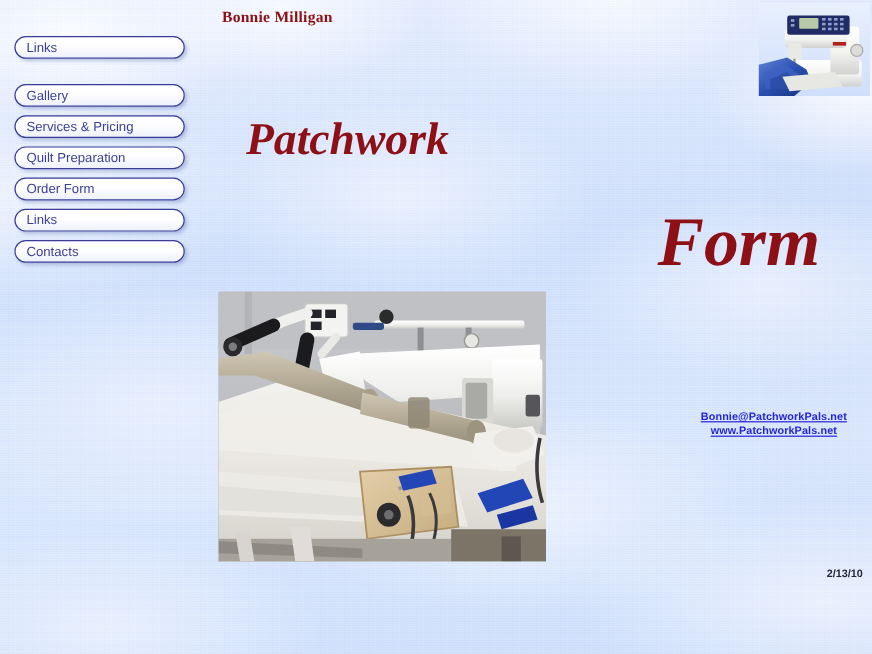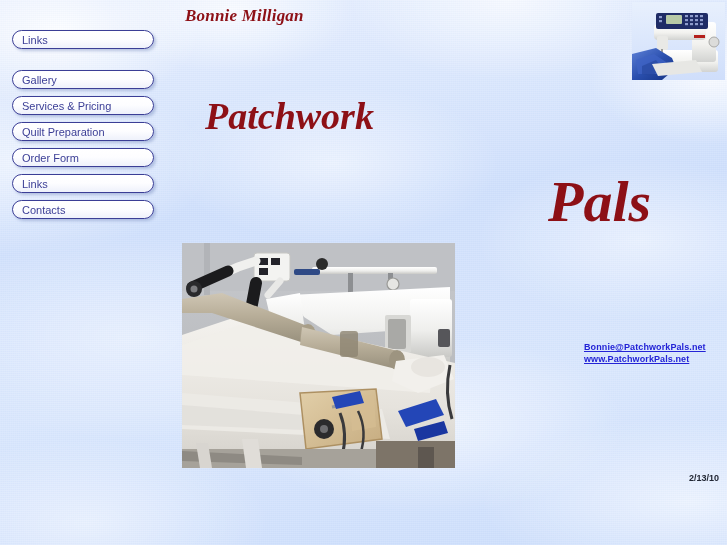--- a/index.html
+++ b/index.html
@@ -84,22 +84,21 @@
   .navbtn.gap-after { margin-bottom: 21px; }
   .navbtn.gap-after2 { }
 
   
   .byline {
     position: absolute;
     left: 185px;
     top: 6px;
     font-family: "Liberation Serif", serif;
     font-weight: bold;
-    font-style: italic;
-    font-size: 17px;
+    font-size: 13px;
     color: #8d1016;
     letter-spacing: .2px;
     white-space: nowrap;
   }
   .title1, .title2 {
     position: absolute;
     font-family: "Liberation Serif", serif;
     font-weight: bold;
     font-style: italic;
     color: #8d1016;
@@ -131,21 +130,21 @@
     height: 78px;
     overflow: hidden;
   }
   .machine svg { display: block; }
 
   
   .links {
     position: absolute;
     left: 584px;
     top: 341px;
-    text-align: left;
+    text-align: center;
   }
   .links a {
     display: block;
     font-family: "Liberation Sans", sans-serif;
     font-size: 9px;
     font-weight: bold;
     color: #2323d6;
     text-decoration: underline;
     letter-spacing: .1px;
     line-height: 12px;
@@ -178,21 +177,21 @@
     <a class="navbtn" href="#">Gallery</a>
     <a class="navbtn" href="#">Services &amp; Pricing</a>
     <a class="navbtn" href="#">Quilt Preparation</a>
     <a class="navbtn" href="#">Order Form</a>
     <a class="navbtn gap-after2" href="#">Links</a>
     <a class="navbtn" href="#">Contacts</a>
   </nav>
 
   <div class="byline">Bonnie Milligan</div>
   <div class="title1">Patchwork</div>
-  <div class="title2">Pals</div>
+  <div class="title2">Form</div>
 
   <div class="machine">
     <svg width="93" height="78" viewBox="0 0 93 78" xmlns="http://www.w3.org/2000/svg">
       <defs>
         <linearGradient id="mbg" x1="0" y1="0" x2="0" y2="1">
           <stop offset="0%" stop-color="#e8f0fd"></stop>
           <stop offset="100%" stop-color="#cfdefb"></stop>
         </linearGradient>
         <linearGradient id="mbody" x1="0" y1="0" x2="0" y2="1">
           <stop offset="0%" stop-color="#ffffff"></stop>

